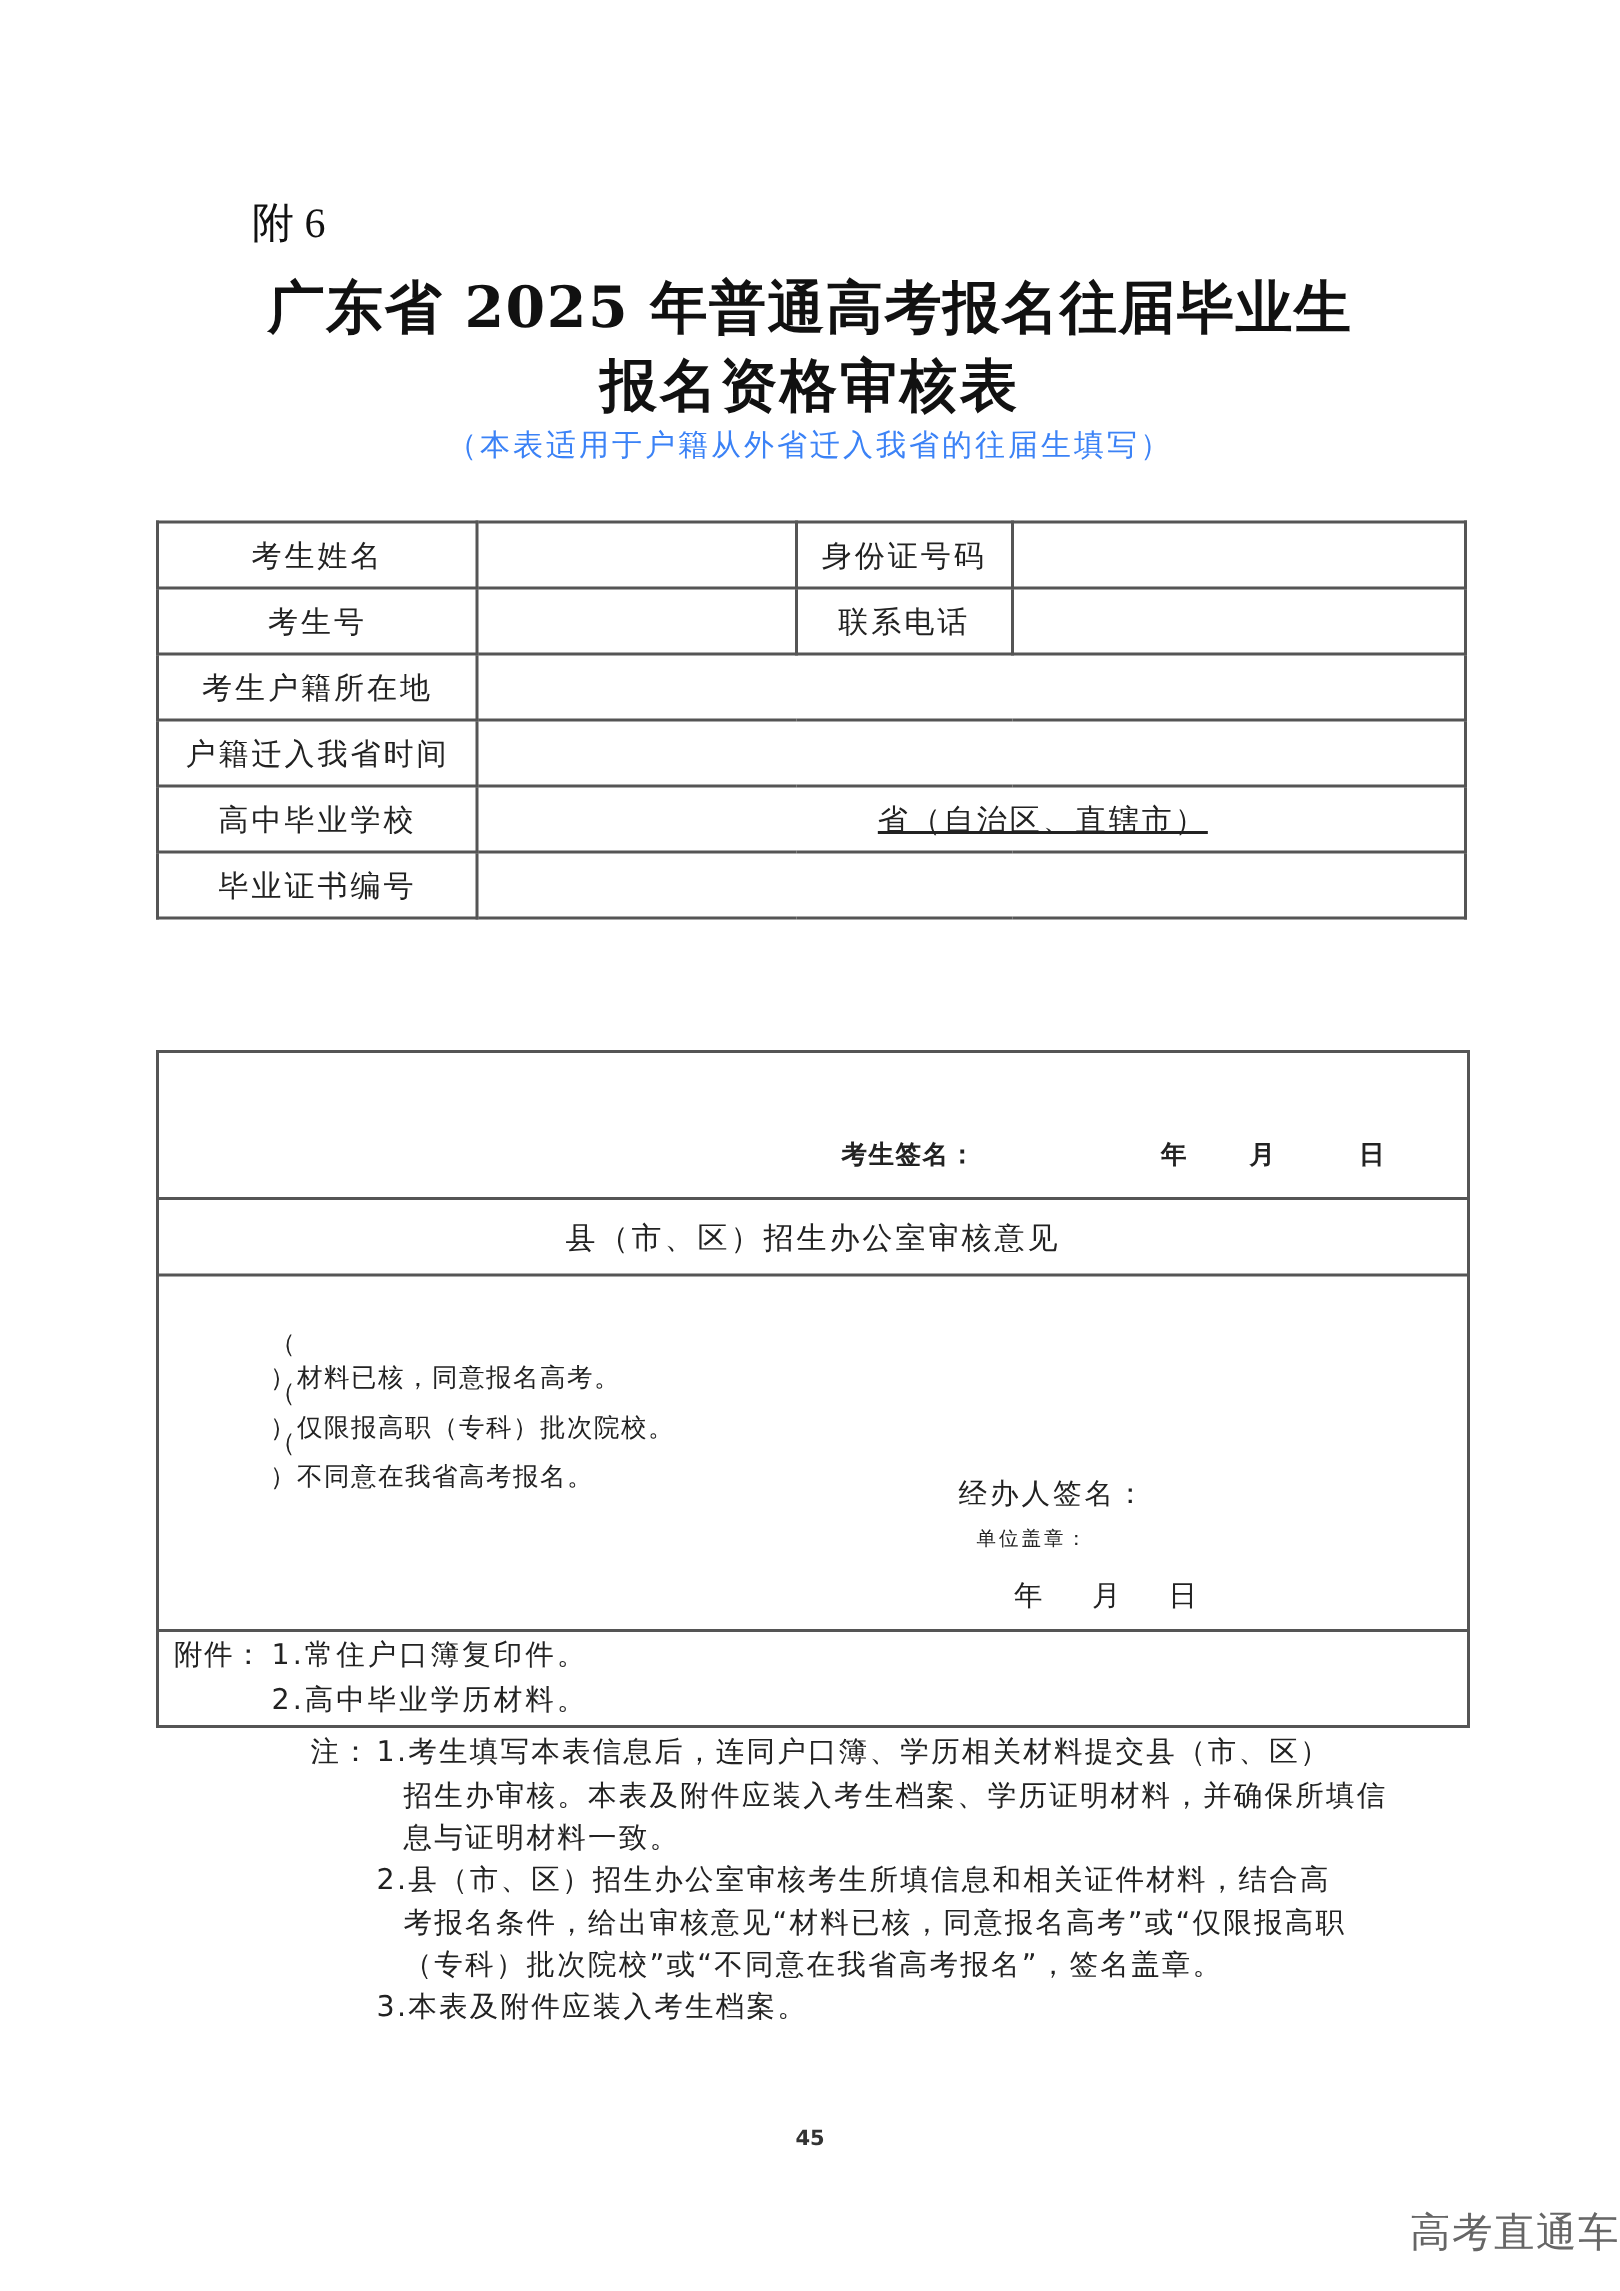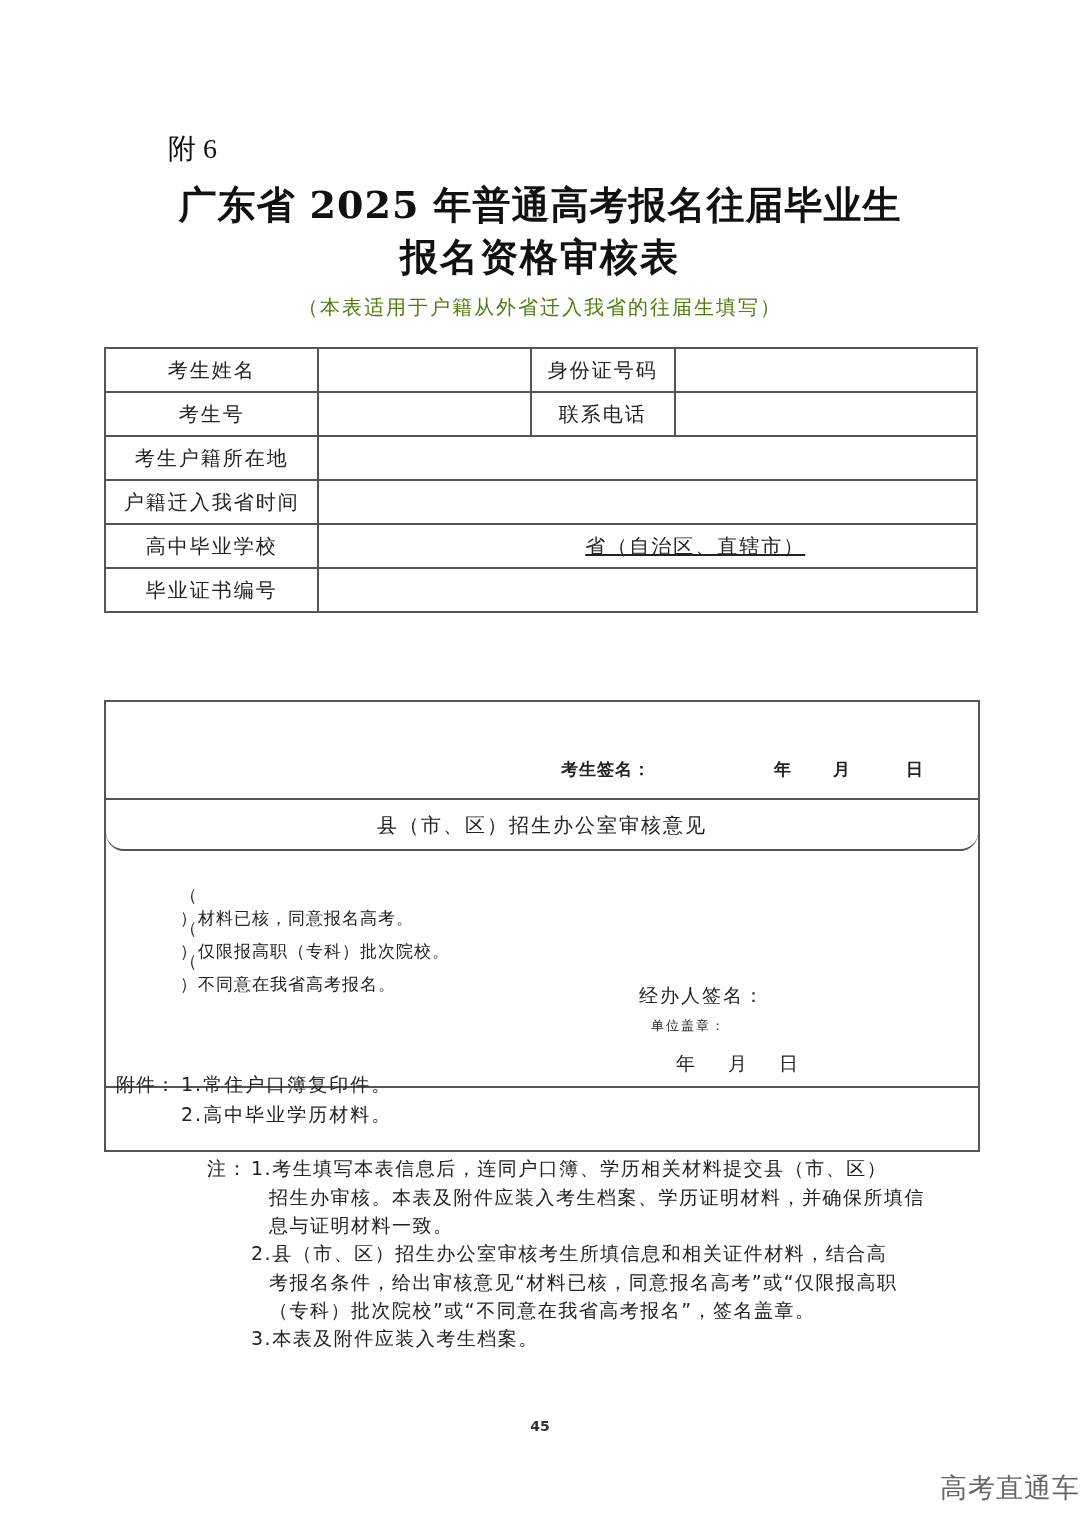--- a/index.html
+++ b/index.html
@@ -5,38 +5,38 @@
     html, body { margin: 0; padding: 0; }
     body {
       width: 1080px; height: 1527px; background: #ffffff; position: relative;
       font-family: "DejaVu Serif", "Liberation Serif", serif; color: #1a1a1a;
       overflow: hidden;
     }
     .abs { position: absolute; }
     .attach-no { left: 168px; top: 130px; font-size: 28px; font-family: "Liberation Serif", "DejaVu Serif", serif; color: #111; }
     .title1 { left: 0; width: 1080px; top: 180px; text-align: center; font-size: 38px; font-weight: bold; letter-spacing: 1px; color: #111; }
     .title2 { left: 0; width: 1080px; top: 232px; text-align: center; font-size: 38px; font-weight: bold; letter-spacing: 2px; color: #111; }
-    .subtitle { left: 0; width: 1080px; top: 283px; text-align: center; font-size: 20px; letter-spacing: 2px; color: #4d7c0f; font-family: "DejaVu Sans", sans-serif; margin-top: 11px; }
+    .subtitle { left: 0; width: 1080px; top: 283px; text-align: center; font-size: 20px; letter-spacing: 2px; color: #3b82f6; font-family: "DejaVu Sans", sans-serif; }
 
     table.info {
       position: absolute; left: 104px; top: 347px; width: 874px;
       border-collapse: collapse; font-family: "DejaVu Sans", sans-serif; font-size: 20px; color: #222;
     }
     table.info td { border: 2px solid #555; height: 42px; padding: 0; text-align: center; letter-spacing: 2px; }
     table.info td.val { text-align: center; text-decoration: underline; }
 
     .box2 {
       position: absolute; left: 104px; top: 700px; width: 872px; height: 448px;
       border: 2px solid #555; font-family: "DejaVu Sans", sans-serif; color: #222;
     }
     .box2 .sec { position: absolute; left: 0; width: 872px; border-bottom: 2px solid #555; }
     .sec1 { top: 0; height: 96px; }
-    .sec2 { top: 98px; height: 49px; border-radius: 18px; }
+    .sec2 { top: 98px; height: 49px; }
     .sec3 { top: 149px; height: 235px; }
-    .sec4 { top: 364px; height: 50px; border-bottom: none !important; }
+    .sec4 { top: 382px; height: 50px; border-bottom: none !important; }
 
     .fill-note { position: absolute; left: 0; width: 872px; top: 14px; text-align: center; font-size: 17px; font-weight: bold; letter-spacing: 1px; }
     .sign-label { position: absolute; left: 455px; top: 56px; font-size: 17px; font-weight: bold; letter-spacing: 1px; }
     .sign-year { position: absolute; left: 668px; top: 56px; font-size: 17px; font-weight: bold; }
     .sign-month { position: absolute; left: 727px; top: 56px; font-size: 17px; font-weight: bold; }
     .sign-day { position: absolute; left: 800px; top: 56px; font-size: 17px; font-weight: bold; }
 
     .office-title { position: absolute; left: 0; width: 872px; top: 12px; text-align: center; font-size: 20px; letter-spacing: 2px; }
 
     .opt { position: absolute; left: 54px; font-size: 17px; letter-spacing: 1px; text-align: right; }

